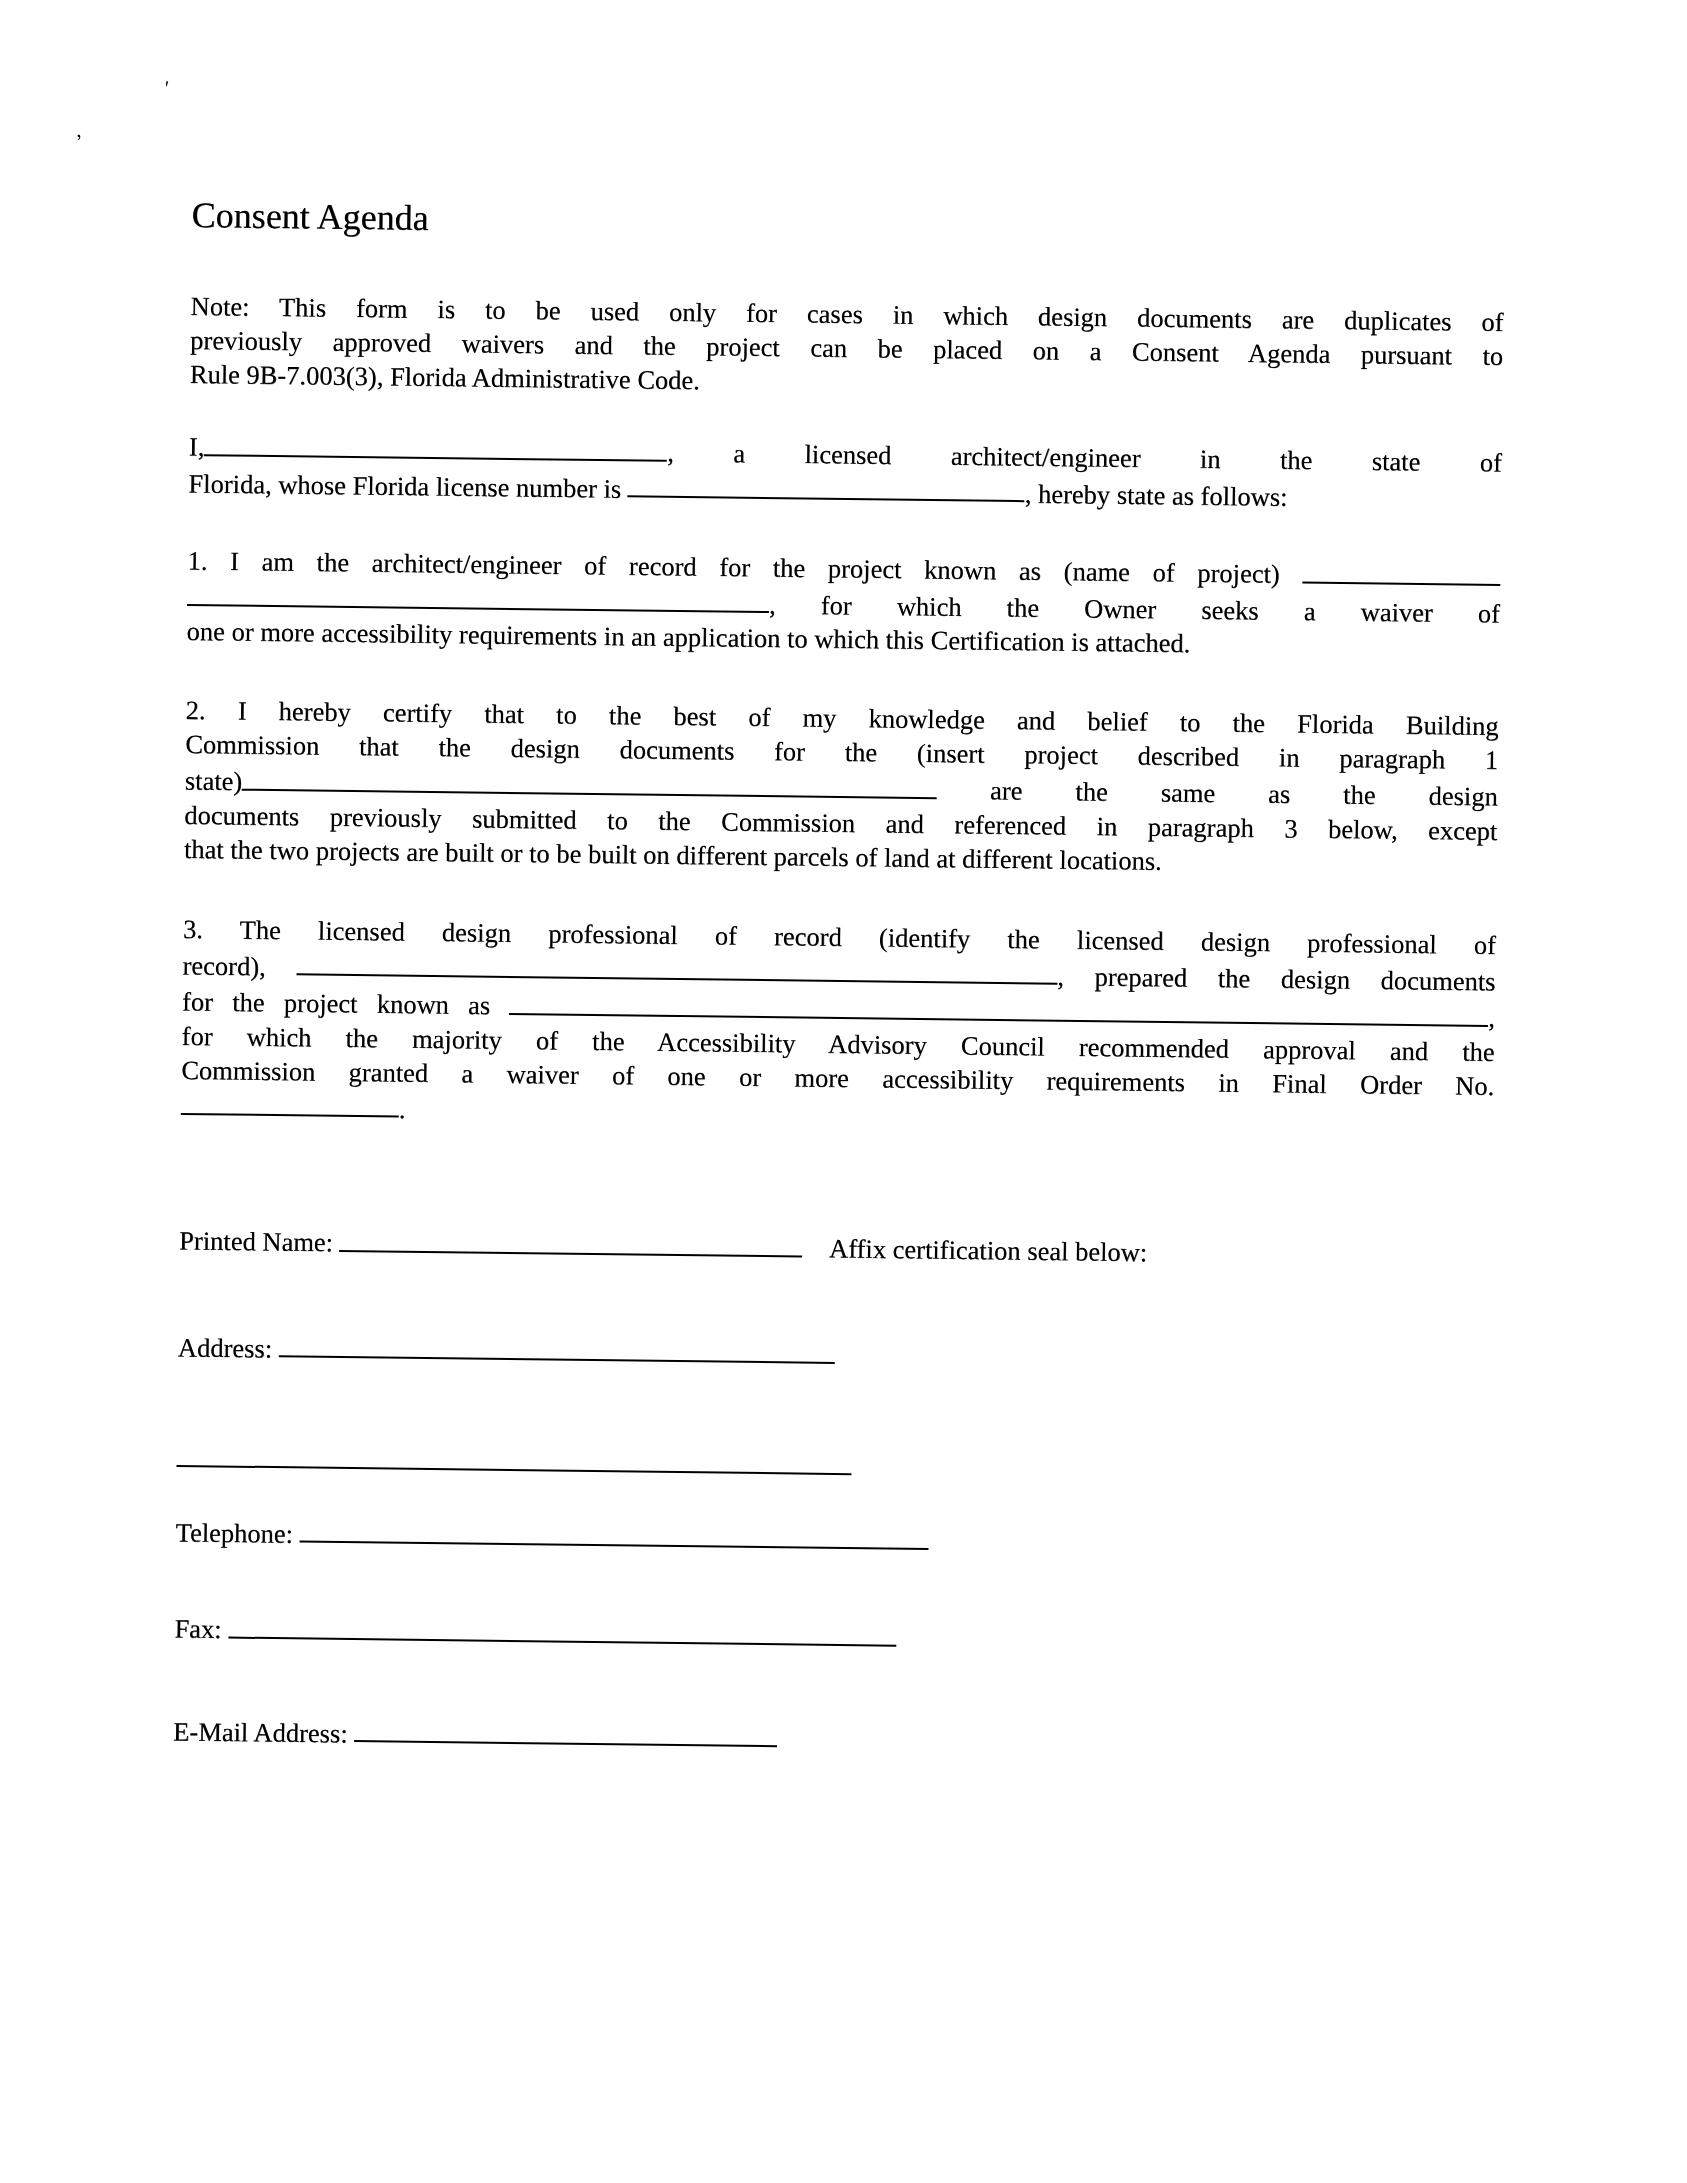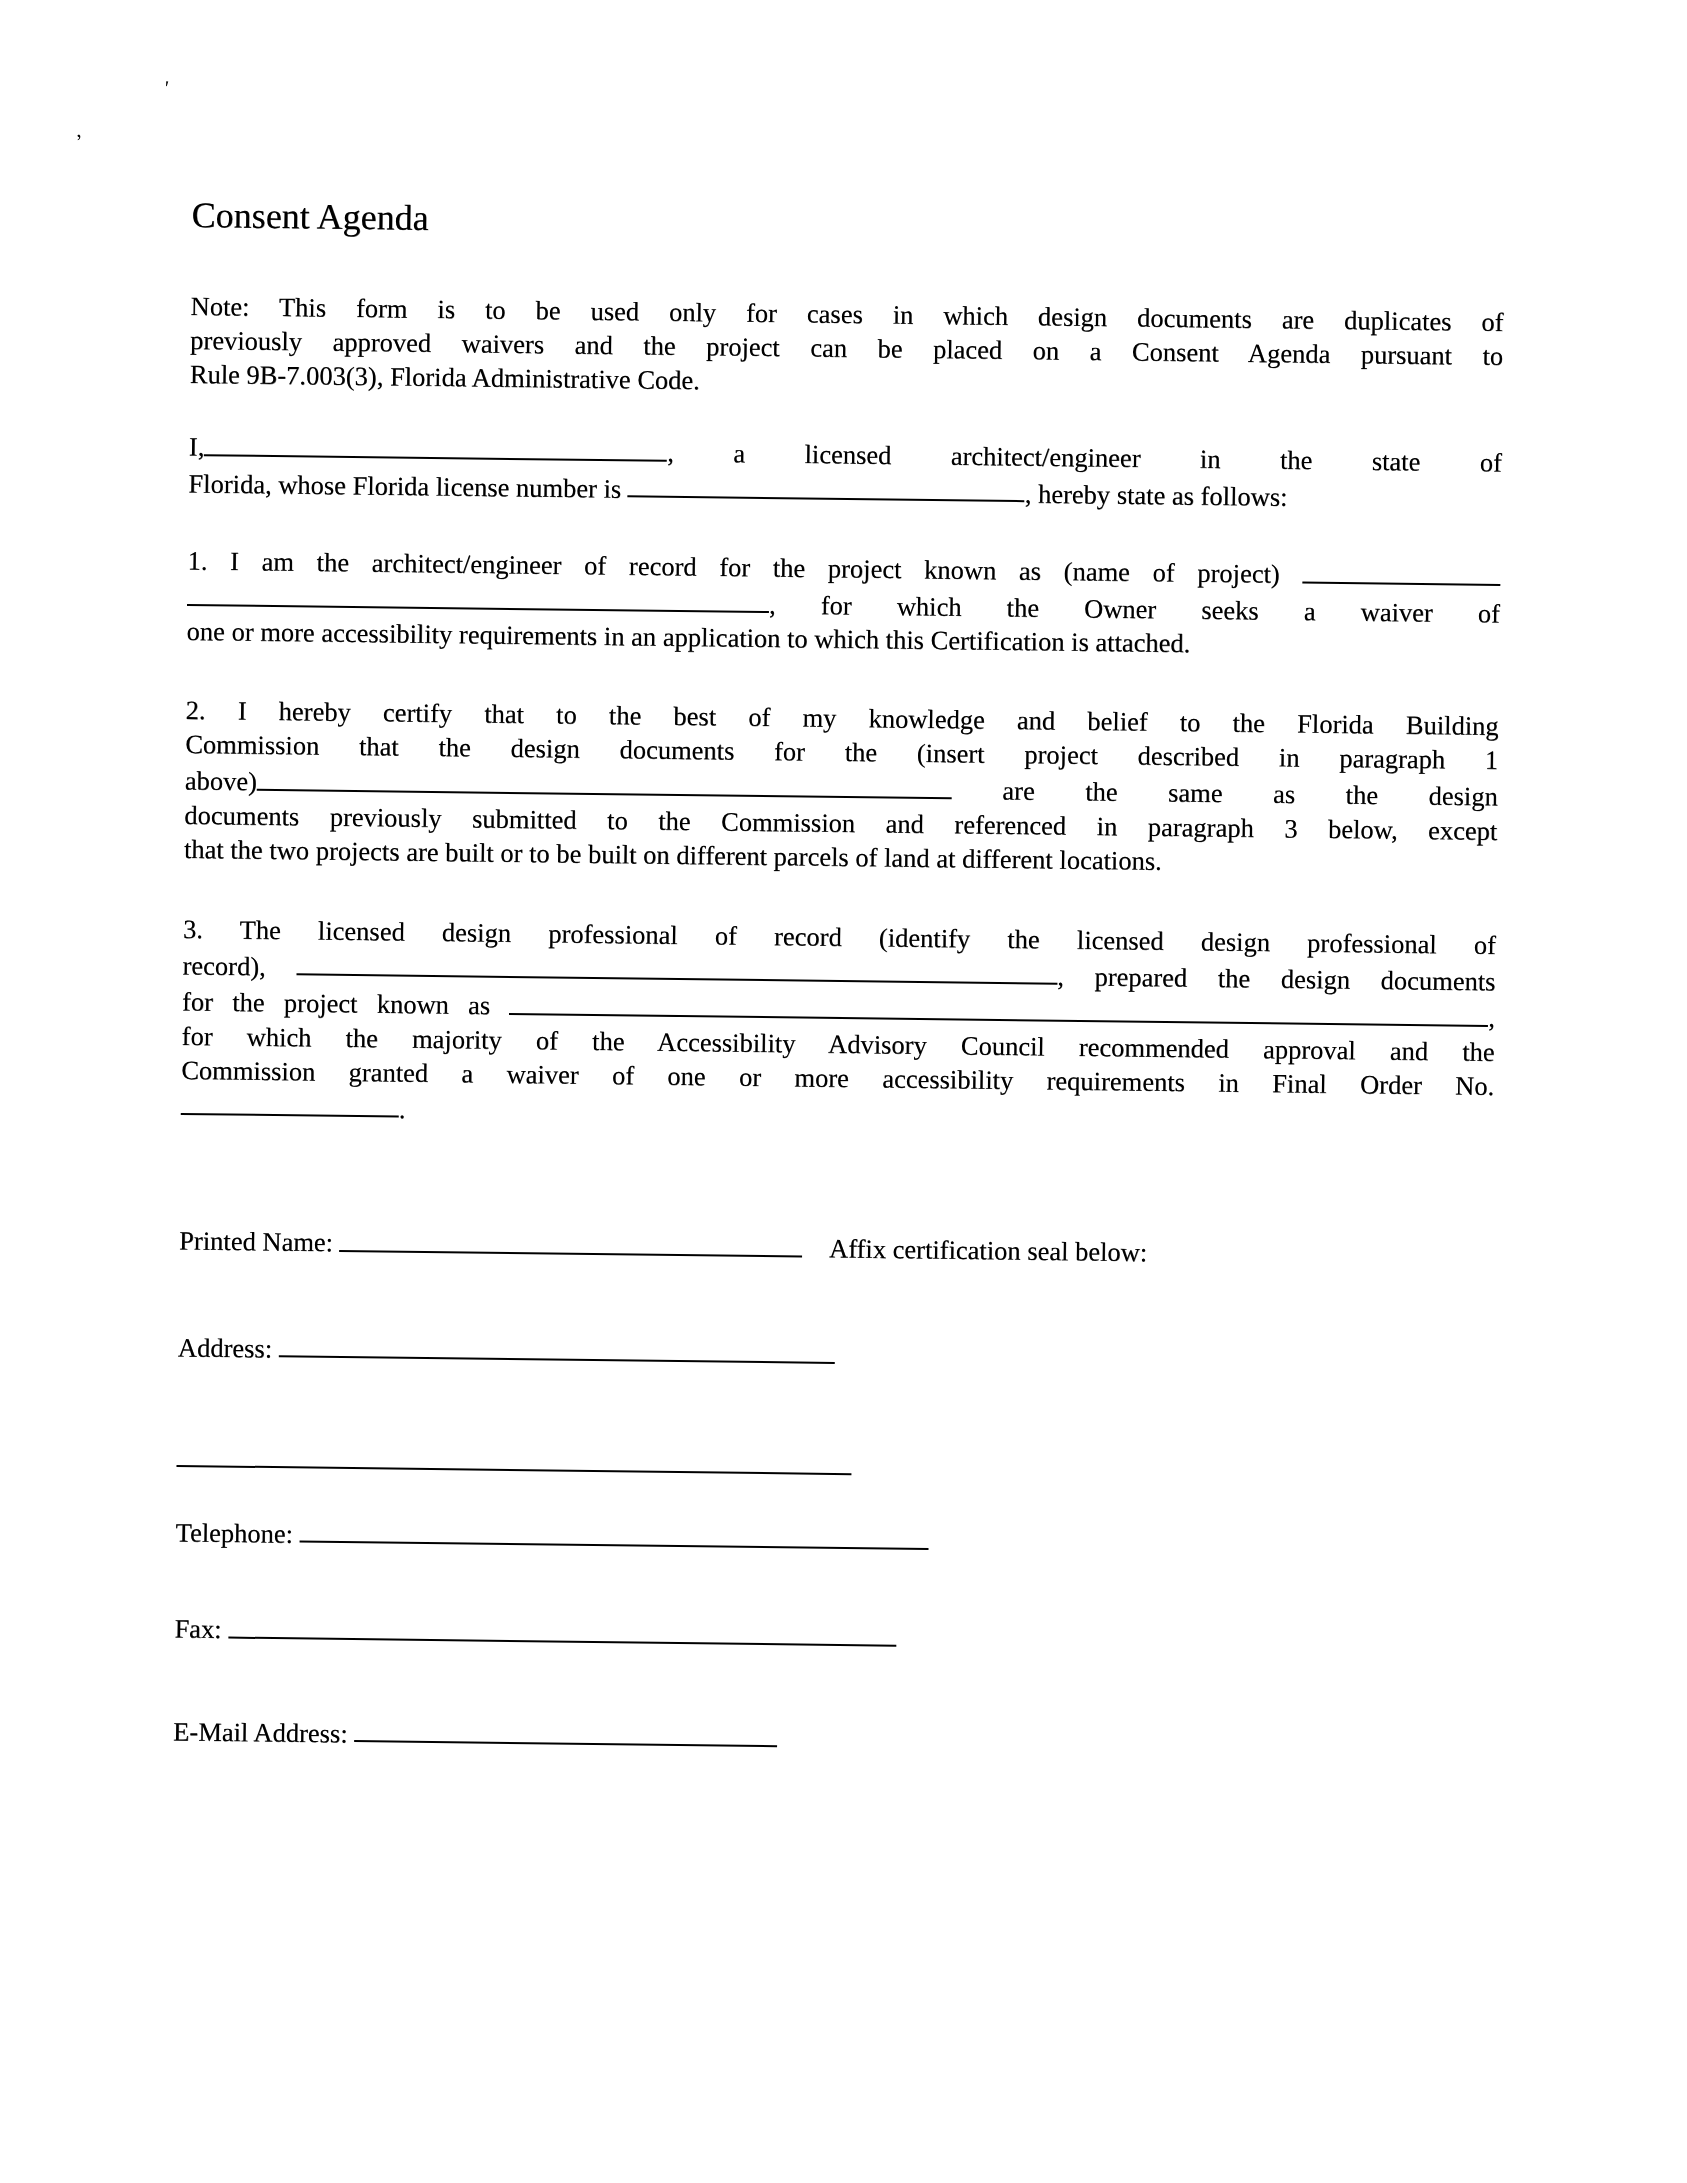--- a/index.html
+++ b/index.html
@@ -58,21 +58,21 @@
         <div class="ln"><span class="tx">Florida, whose Florida license number is </span><span class="bl" style="width: 397px;"></span><span class="tx">, hereby state as follows:</span></div>
       </div>
     <div class="para p1">
         <div class="ln j"><span class="tx">1. I am the architect/engineer of record for the project known as (name of project) </span><span class="bl" style="width: 198px;"></span></div>
         <div class="ln j"><span class="bl" style="width: 582px;"></span><span class="tx">, for which the Owner seeks a waiver of</span></div>
         <div class="ln"><span class="tx">one or more accessibility requirements in an application to which this Certification is attached.</span></div>
       </div>
     <div class="para p2">
         <div class="ln j"><span class="tx">2. I hereby certify that to the best of my knowledge and belief to the Florida Building</span></div>
         <div class="ln j"><span class="tx">Commission that the design documents for the (insert project described in paragraph 1</span></div>
-        <div class="ln j"><span class="tx">above)</span><span class="bl" style="width: 695px;"></span><span class="tx"> are the same as the design</span></div>
+        <div class="ln j"><span class="tx">state)</span><span class="bl" style="width: 695px;"></span><span class="tx"> are the same as the design</span></div>
         <div class="ln j"><span class="tx">documents previously submitted to the Commission and referenced in paragraph 3 below, except</span></div>
         <div class="ln"><span class="tx">that the two projects are built or to be built on different parcels of land at different locations.</span></div>
       </div>
     <div class="para p3">
         <div class="ln j"><span class="tx">3. The licensed design professional of record (identify the licensed design professional of</span></div>
         <div class="ln j"><span class="tx">record), </span><span class="bl" style="width: 761px;"></span><span class="tx">, prepared the design documents</span></div>
         <div class="ln j"><span class="tx">for the project known as </span><span class="bl" style="width: 979px;"></span><span class="tx">,</span></div>
         <div class="ln j"><span class="tx">for which the majority of the Accessibility Advisory Council recommended approval and the</span></div>
         <div class="ln j"><span class="tx">Commission granted a waiver of one or more accessibility requirements in Final Order No.</span></div>
         <div class="ln"><span class="bl" style="width: 218px;"></span><span class="tx">.</span></div>

